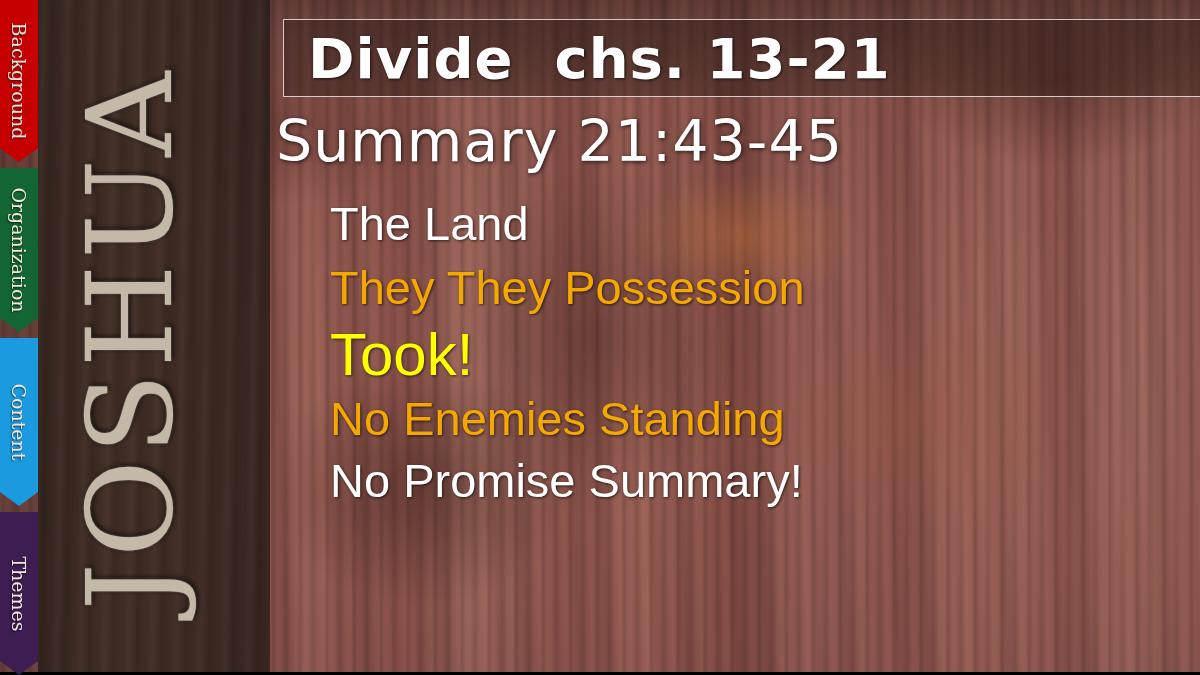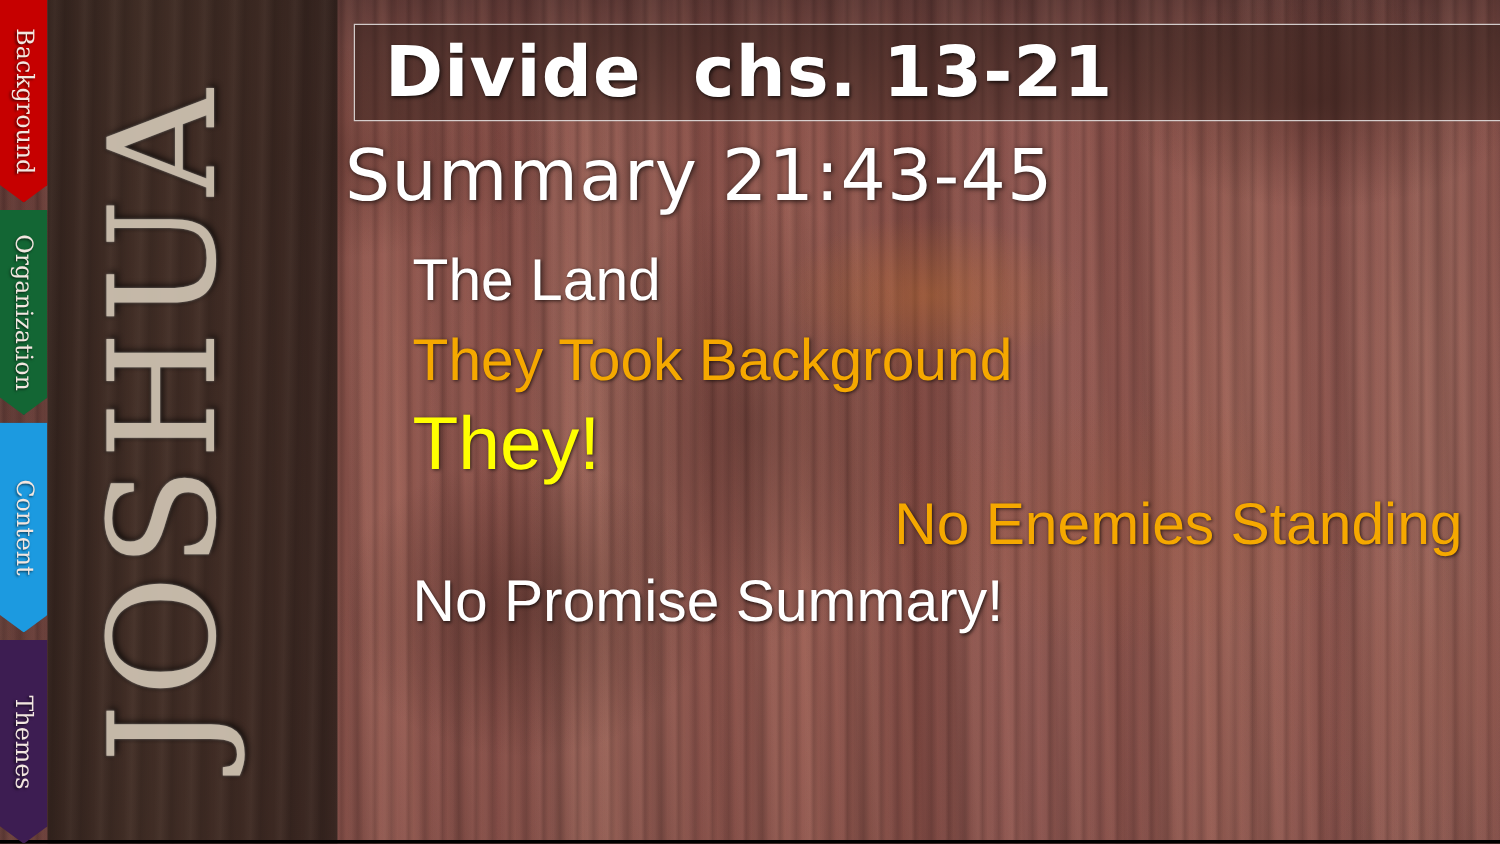--- a/index.html
+++ b/index.html
@@ -222,21 +222,21 @@
   .bline {
     font-family: "Liberation Sans", sans-serif;
     font-weight: 400;
     white-space: pre;
     line-height: 1.0;
     text-shadow: 1px 1px 3px rgba(0,0,0,0.65);
   }
   #bline-0 { font-size: 47px; color: #ffffff; margin-bottom: 17px; }
   #bline-1 { font-size: 47px; color: #f5a800; margin-bottom: 14px; }
   #bline-2 { font-size: 60px; color: #ffff00; margin-bottom: 10px; font-weight: 400; }
-  #bline-3 { font-size: 47px; color: #f5a800; margin-bottom: 15px; text-align: right; }
+  #bline-3 { font-size: 47px; color: #f5a800; margin-bottom: 15px; }
   #bline-4 { font-size: 47px; color: #ffffff; }
 
   
   .bottom-bar {
     position: absolute;
     left: 0;
     bottom: 0;
     width: 1200px;
     height: 3px;
     background: #000;
@@ -275,20 +275,20 @@
   </div>
 
   <div class="title-box">
     <span class="title-text">Divide  chs. 13-21</span>
   </div>
 
   <div class="subtitle">Summary 21:43-45</div>
 
   <div class="body-lines">
     <div class="bline" id="bline-0">The Land</div>
-    <div class="bline" id="bline-1">They Took Background</div>
-    <div class="bline" id="bline-2">They!</div>
+    <div class="bline" id="bline-1">They They Possession</div>
+    <div class="bline" id="bline-2">Took!</div>
     <div class="bline" id="bline-3">No Enemies Standing</div>
     <div class="bline" id="bline-4">No Promise Summary!</div>
   </div>
 
   <div class="bottom-bar"></div>
 </div>
 
 </body></html>

